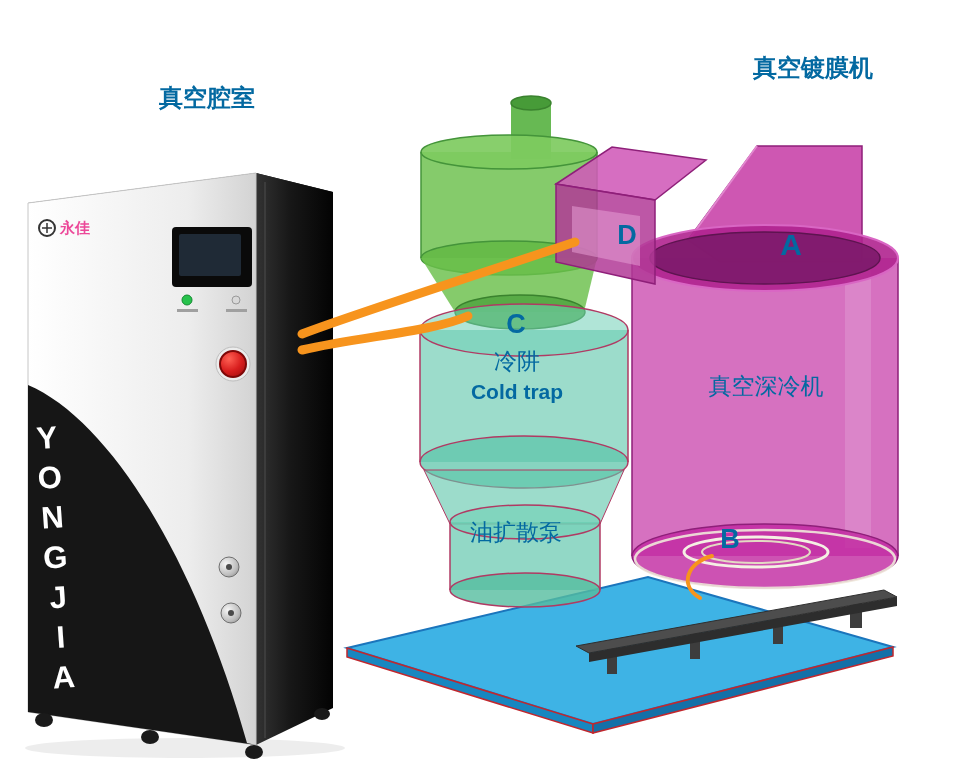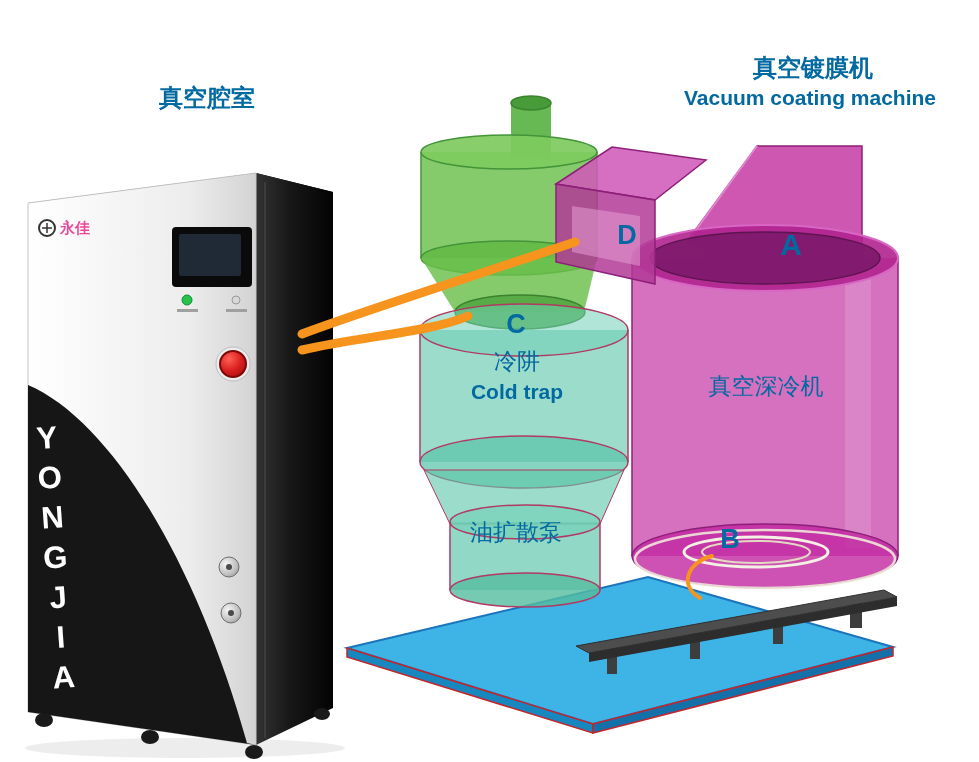--- a/index.html
+++ b/index.html
@@ -158,21 +158,20 @@
 
     <g fill="none" stroke="#f7941d" stroke-linecap="round">
       <path d="M 302 334 C 360 312, 462 280, 575 242" stroke-width="9"></path>
       <path d="M 302 350 C 362 336, 432 332, 468 316" stroke-width="9"></path>
     </g>
   </svg>
 
   <div class="lbl zh" style="left:207px; top:85px;">真空腔室</div>
 
   <div class="lbl zh" style="left:813px; top:55px;">真空镀膜机</div>
-  <div class="lbl en" style="left:810px; top:86px;">Vacuum coating machine</div>
 
   <div class="lbl marker" style="left:516px; top:310px;">C</div>
   <div class="lbl marker" style="left:627px; top:221px;">D</div>
   <div class="lbl marker-lg" style="left:791px; top:228px;">A</div>
   <div class="lbl marker" style="left:730px; top:525px;">B</div>
 
   <div class="lbl zh-part" style="left:517px; top:349px;">冷阱</div>
   <div class="lbl en" style="left:517px; top:380px;">Cold trap</div>
 
   <div class="lbl zh-part" style="left:516px; top:520px;">油扩散泵</div>

